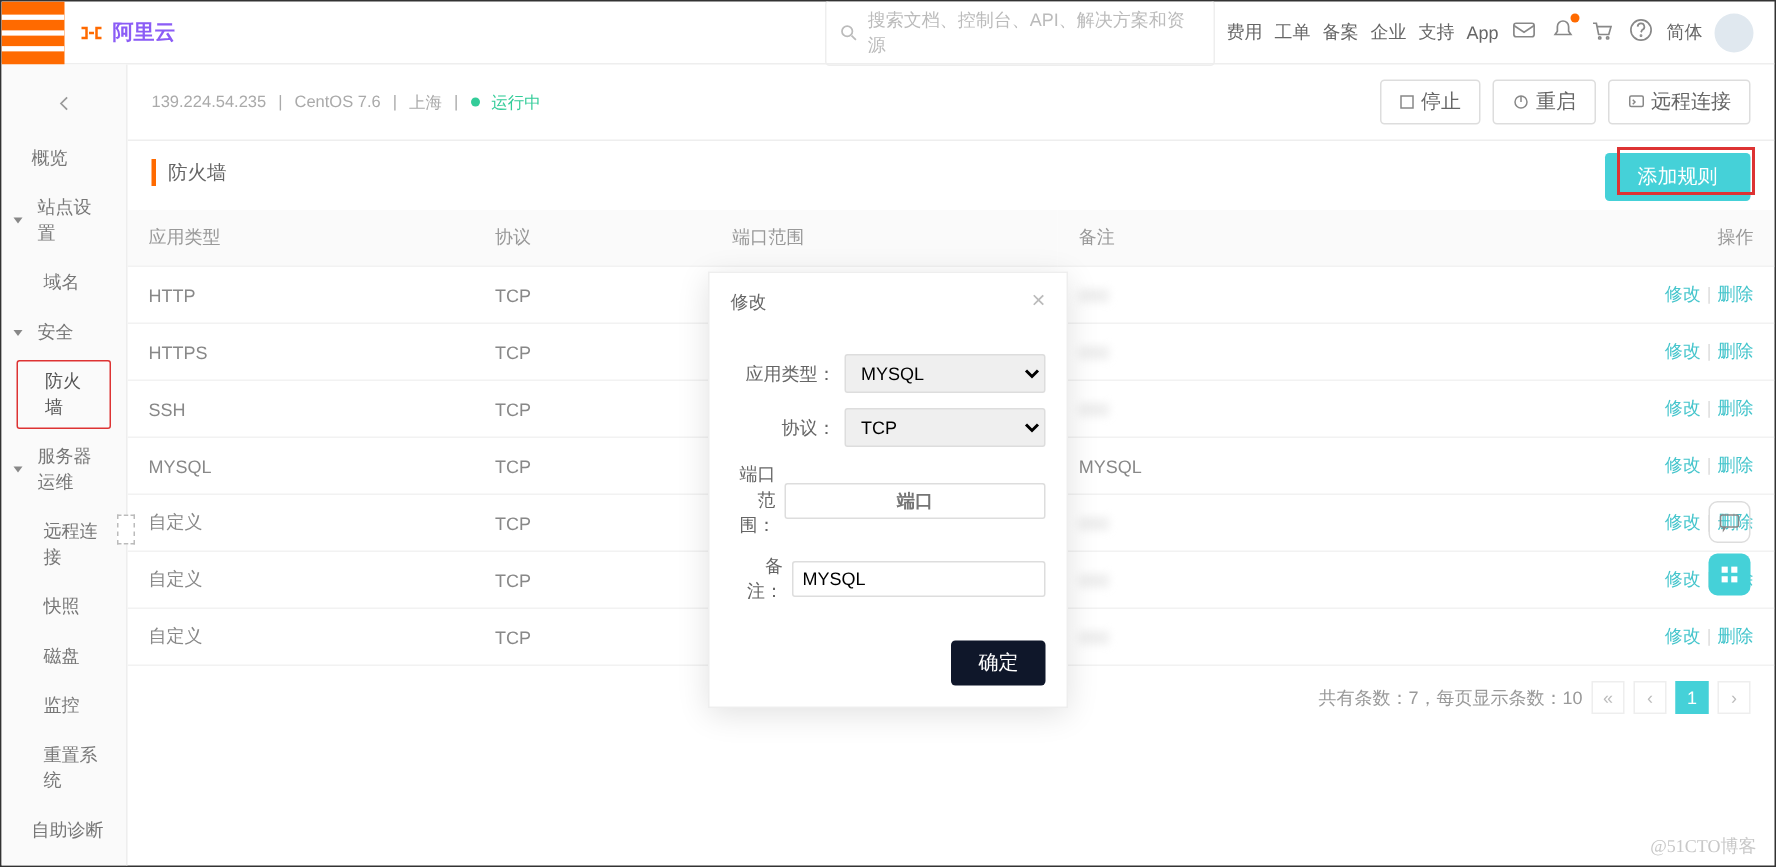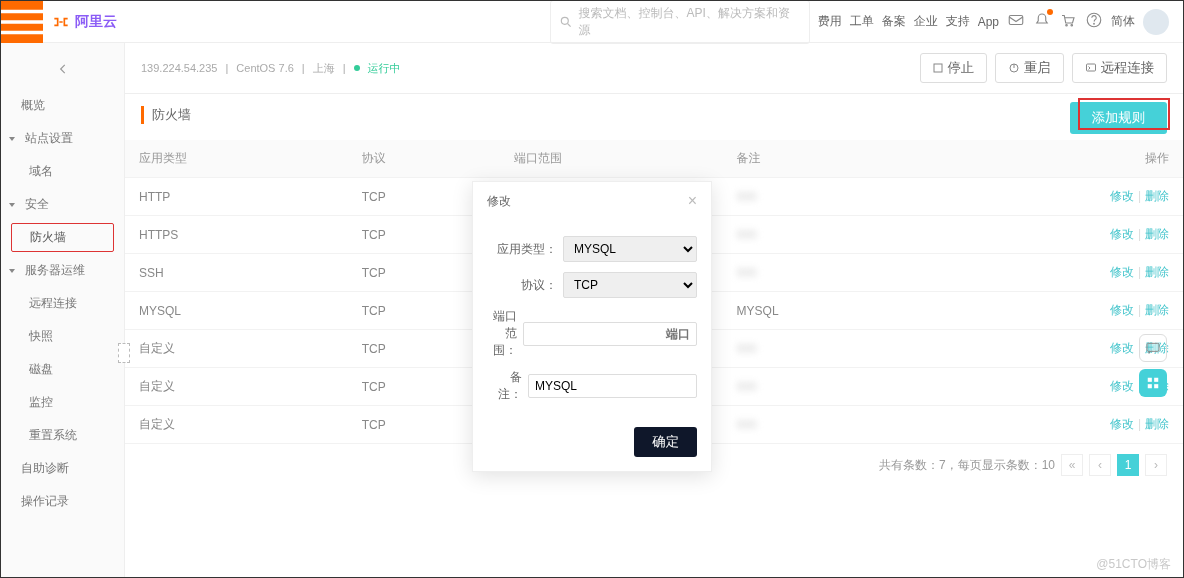--- a/index.html
+++ b/index.html
@@ -10,21 +10,21 @@
 .logo svg{width:20px;height:20px;}
 .topbar .spacer{flex:1;}
 .search{display:flex;align-items:center;border:1px solid #eee;border-radius:3px;padding:4px 8px;width:260px;color:#bbb;}
 .search svg{width:14px;height:14px;margin-right:6px;}
 .toplink{color:#666;cursor:pointer;}
 .toplink.icon svg{width:18px;height:18px;}
 .notif{position:relative;}
 .notif::after{content:"";position:absolute;top:-2px;right:-2px;width:6px;height:6px;background:#ff6a00;border-radius:50%;}
 .avatar{width:26px;height:26px;border-radius:50%;background:#e0e8ef;}
 .layout{display:flex;height:calc(100% - 42px);}
-.sidebar{width:124px;background:#fafafa;border-right:1px solid #eee;padding-top:6px;position:relative;}
+.sidebar{width:84px;background:#fafafa;border-right:1px solid #eee;padding-top:6px;position:relative;}
 .back-btn{display:flex;align-items:center;justify-content:center;height:40px;color:#999;font-size:16px;}
 .menu-item{padding:8px 12px 8px 20px;color:#777;cursor:pointer;display:flex;align-items:center;gap:6px;}
 .menu-parent::before{content:"";display:inline-block;border-top:4px solid #888;border-left:3px solid transparent;border-right:3px solid transparent;margin-right:4px;margin-left:-12px;}
 .menu-child{padding-left:28px;}
 .menu-active{border:1.5px solid #d33;border-radius:2px;margin:2px 10px;padding:5px 8px 5px 18px;color:#555;}
 .drag-handle{position:absolute;right:-6px;top:300px;width:12px;height:20px;border:1px dashed #bbb;background:#fff;}
 .main{flex:1;display:flex;flex-direction:column;overflow:hidden;}
 .head{padding:10px 16px;border-bottom:1px solid #eee;display:flex;align-items:center;gap:12px;}
 .page-title{font-size:18px;color:#444;}
 .page-sub{font-size:11px;color:#aaa;display:flex;gap:8px;align-items:center;}
@@ -48,24 +48,24 @@
 .float-btn{position:absolute;right:16px;bottom:180px;width:28px;height:28px;border-radius:6px;display:flex;align-items:center;justify-content:center;}
 .float-msg{border:1px solid #ddd;color:#888;bottom:215px;}
 .float-grid{background:#45d1d8;color:#fff;}
 .modal-mask{position:absolute;inset:0;background:rgba(255,255,255,0);display:flex;align-items:flex-start;justify-content:center;padding-top:180px;pointer-events:none;}
 .modal{width:240px;background:#fff;box-shadow:0 4px 20px rgba(0,0,0,.12);border:1px solid #eee;pointer-events:auto;}
 .modal-head{display:flex;justify-content:space-between;align-items:center;padding:10px 14px;}
 .modal-body{padding:6px 14px 0;}
 .form-row{display:flex;align-items:center;margin:10px 0;}
 .form-row label{width:70px;text-align:right;color:#666;margin-right:6px;}
 .form-row select,.form-row input{flex:1;border:1px solid #ddd;padding:4px 6px;border-radius:2px;font-size:12px;}
-.port-label{color:#d33;font-weight:bold;text-align:right;}
+.port-label{color:#d33;font-weight:bold;text-align:center;}
 .modal-foot{display:flex;justify-content:flex-end;padding:14px;}
 .ok-btn{background:#0f172a;color:#fff;border:none;padding:6px 18px;border-radius:3px;cursor:pointer;}
-.watermark{position:absolute;right:12px;bottom:4px;color:#c8c8c8;font-size:12px;}
+.watermark{position:absolute;right:12px;bottom:4px;color:#c8c8c8;font-size:12px;font-family:Liberation Serif, serif;}
 </style>
 </head>
 <body>
 
 <div class="topbar">
   <div class="menu-btn">
     <svg viewBox="0 0 24 24" fill="currentColor">
         <rect y="5" width="24" height="2"></rect>
         <rect y="11" width="24" height="2"></rect>
         <rect y="17" width="24" height="2"></rect>

